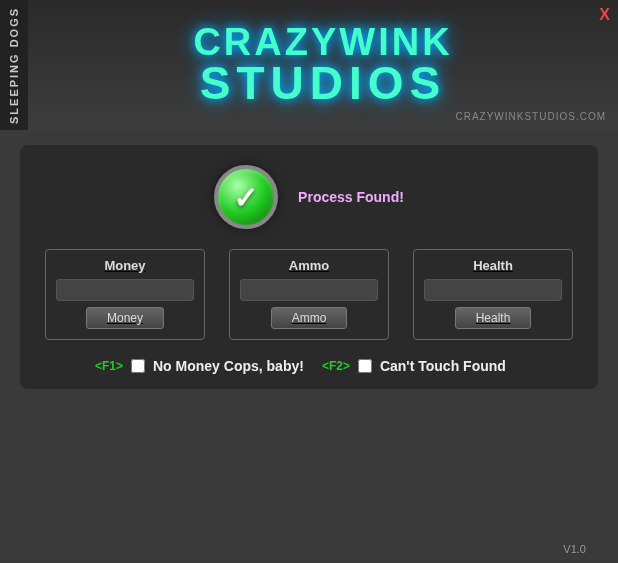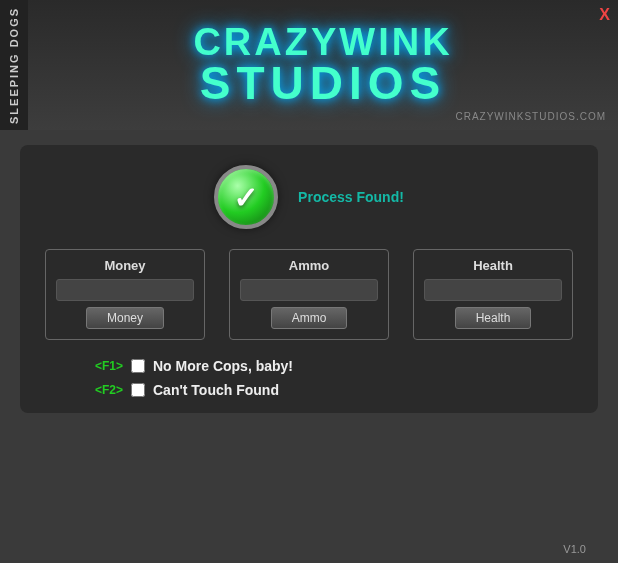--- a/index.html
+++ b/index.html
@@ -126,30 +126,31 @@
 
     #green-circle::after {
       content: '✓';
       color: white;
       font-size: 30px;
       font-weight: bold;
       text-shadow: 0 2px 4px rgba(0,0,0,0.5);
     }
 
     #process-found-text {
-      color: #14b8a6;
+      color: #f0abfc;
       font-size: 14px;
       font-weight: bold;
     }
 
     
     #cheat-boxes {
       display: flex;
       gap: 24px;
       margin-bottom: 18px;
+      text-decoration: underline;
     }
 
     .cheat-box {
       flex: 1;
       border: 1px solid #666;
       border-radius: 4px;
       padding: 8px 10px 10px 10px;
       display: flex;
       flex-direction: column;
       align-items: center;
@@ -178,21 +179,21 @@
       color: #ddd;
       font-size: 12px;
       padding: 3px 20px;
       cursor: pointer;
       min-width: 70px;
     }
 
     
     #checkbox-area {
       display: flex;
-      flex-direction: column;
+      flex-direction: row;
       gap: 8px;
       padding-left: 40px;
     }
 
     .checkbox-row {
       display: flex;
       align-items: center;
       gap: 8px;
     }
 
@@ -265,21 +266,21 @@
       <button class="cheat-btn">Health</button>
     </div>
 
   </div>
 
   <div id="checkbox-area">
 
     <div class="checkbox-row">
       <span class="hotkey-label">&lt;F1&gt;</span>
       <input class="checkbox-input" type="checkbox" style="">
-      <span class="checkbox-label">No More Cops, baby!</span>
+      <span class="checkbox-label">No Money Cops, baby!</span>
     </div>
 
     <div class="checkbox-row">
       <span class="hotkey-label">&lt;F2&gt;</span>
       <input class="checkbox-input" type="checkbox" style="">
       <span class="checkbox-label">Can't Touch Found</span>
     </div>
 
   </div>
 

